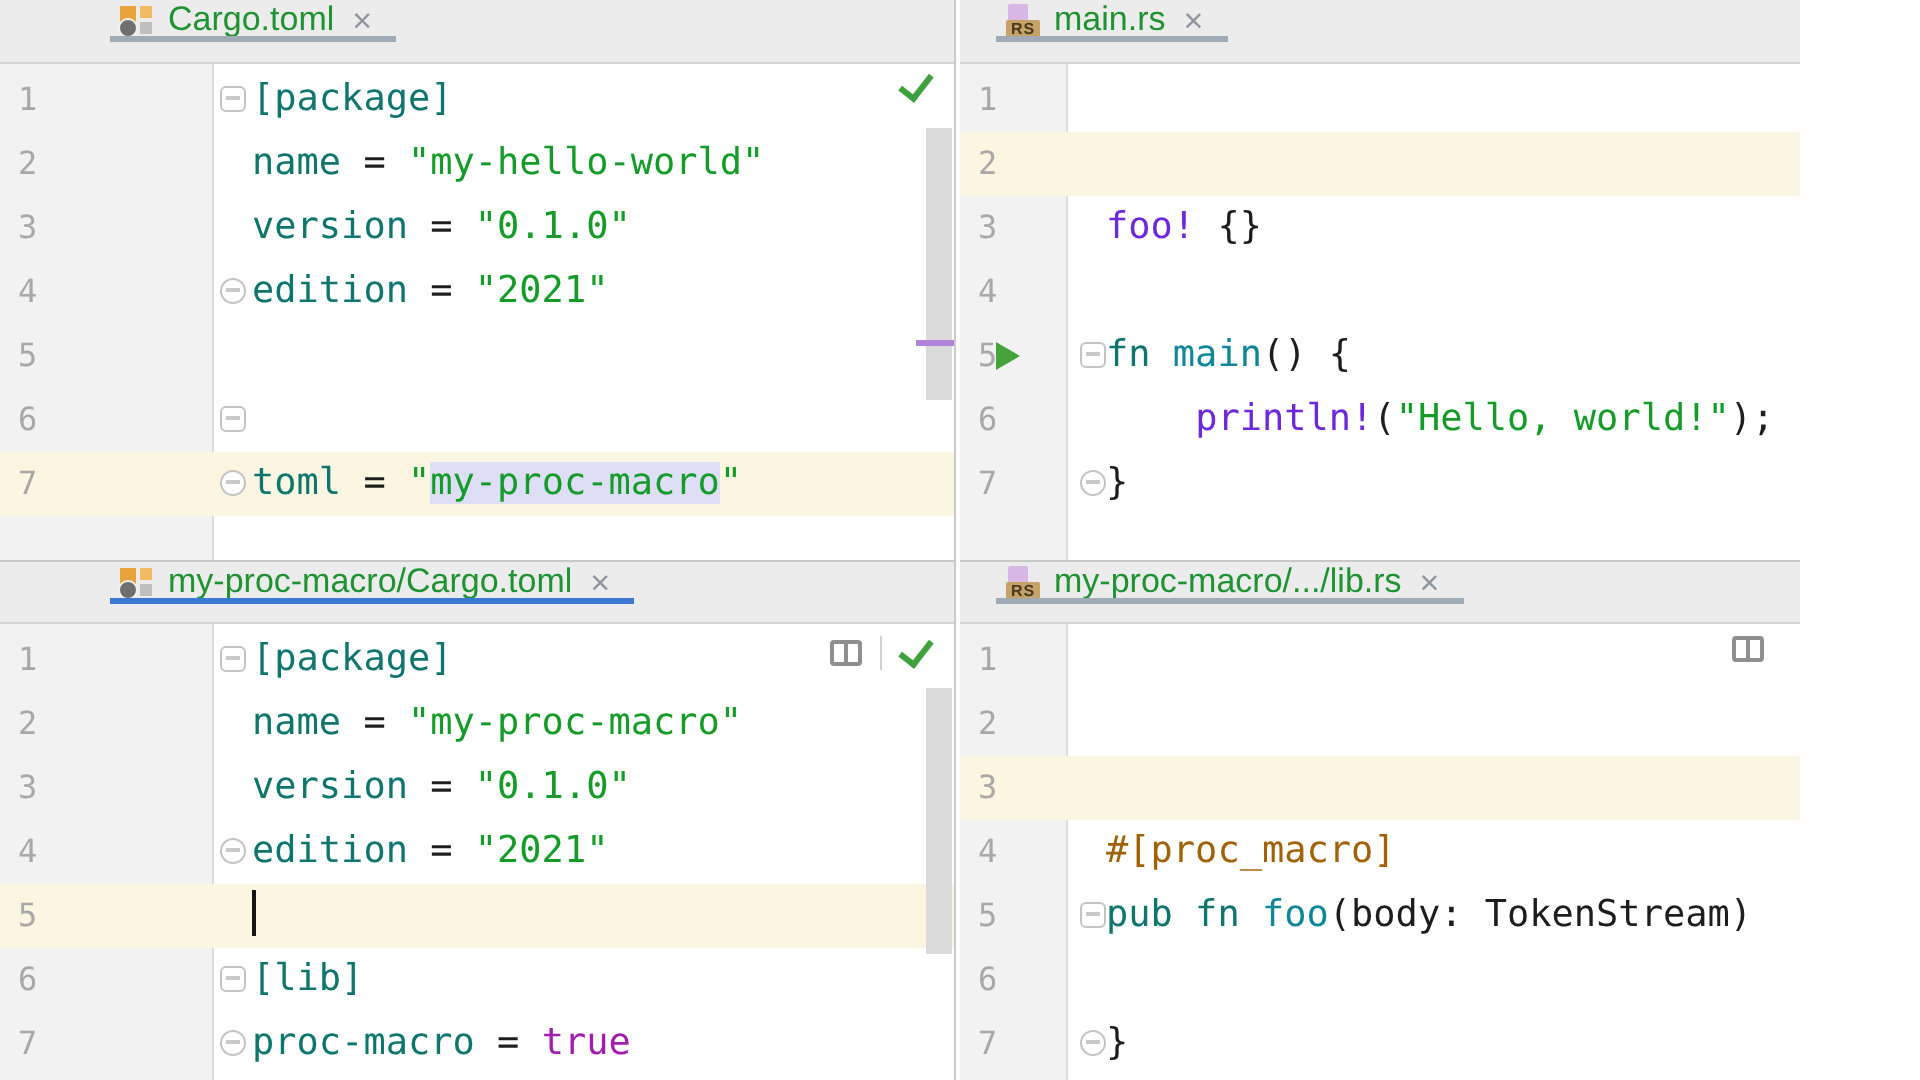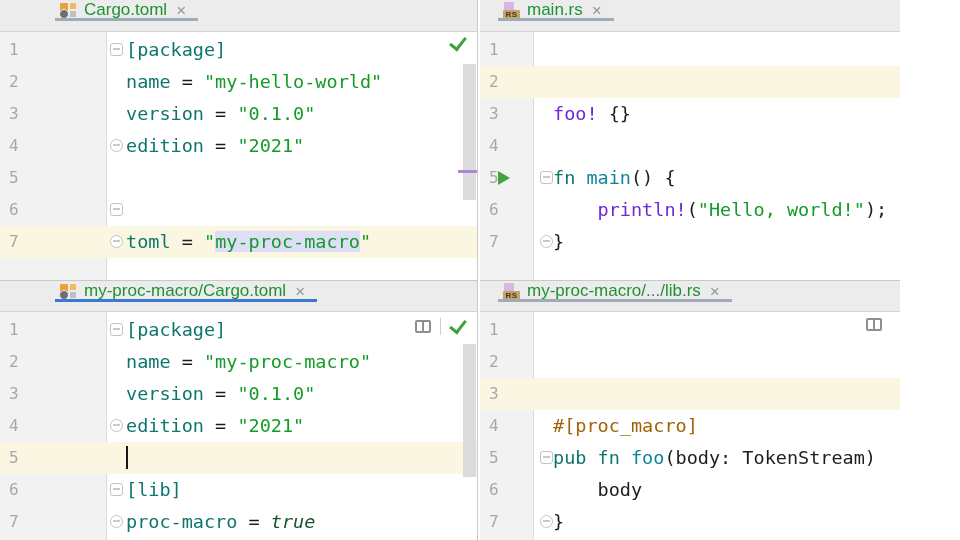--- a/index.html
+++ b/index.html
@@ -44,21 +44,21 @@
   #p0 .num,#p2 .num{width:106px}
   #p1 .num,#p3 .num{width:53px}
   .foldcol{flex:none;width:20px;position:relative}
   .fold{position:absolute;top:9px;left:4px;width:13px;height:13px;box-sizing:border-box;border:1px solid #c3c3c3;background:#fff;border-radius:3px}
   .fold::after{content:"";position:absolute;left:2px;right:2px;top:4px;height:2px;background:#c9c9c9}
   .fold.end{border-radius:7px}
   #p1 .fold,#p3 .fold{left:7px}
   .code{flex:none}
 
   .t-kw{color:#0f766e}
-  .t-kwi{color:#14532d;font-style:italic}
+  .t-kwi{color:#a21caf;}
   .t-str{color:#149b28}
   .t-strhl{color:#149b28;background:#dedef7}
   .t-fn{color:#0e8699}
   .t-macro{color:#6d28d9}
   .t-attr{color:#a16207}
   .t-plain{color:#1d1d1d}
 
   .run-arrow{position:absolute;left:18px;top:9px;width:0;height:0;border-left:12px solid #46a33c;border-top:7px solid transparent;border-bottom:7px solid transparent}
   .caret{display:inline-block;width:2px;height:23px;background:#151515;vertical-align:-5px;margin-right:-2px}
 
@@ -187,20 +187,20 @@
     </div>
   </div>
   <div class="editor">
     <div class="gutterbg"></div>
     <div class="rows">
         <div class="row"><span class="num">1</span><span class="foldcol"></span></div>
         <div class="row"><span class="num">2</span><span class="foldcol"></span></div>
         <div class="row current"><span class="num">3</span><span class="foldcol"></span><span class="code"></span></div>
         <div class="row"><span class="num">4</span><span class="foldcol"></span><span class="code"><span class="t-attr">#[proc_macro]</span></span></div>
         <div class="row"><span class="num">5</span><span class="foldcol"><span class="fold"></span></span><span class="code"><span class="t-kw">pub fn</span><span class="t-plain"> </span><span class="t-fn">foo</span><span class="t-plain">(body: TokenStream)</span></span></div>
-        <div class="row"><span class="num">6</span><span class="foldcol"></span><span class="code"><span class="t-plain">    body</span></span></div>
+        <div class="row"><span class="num">6</span><span class="foldcol"></span></div>
         <div class="row"><span class="num">7</span><span class="foldcol"><span class="fold end"></span></span><span class="code"><span class="t-plain">}</span></span></div>
       </div>
     <div class="widgets">
         <span class="book-icon"></span>
       </div>
   </div>
 </div>
 
 </body></html>

